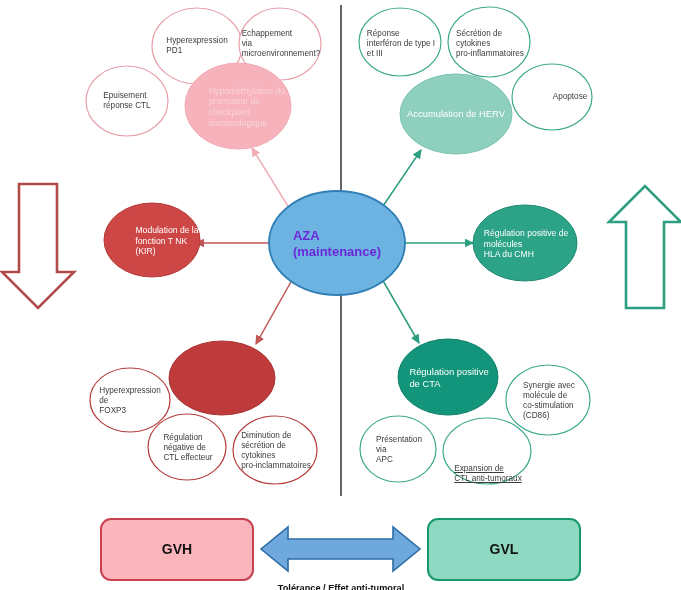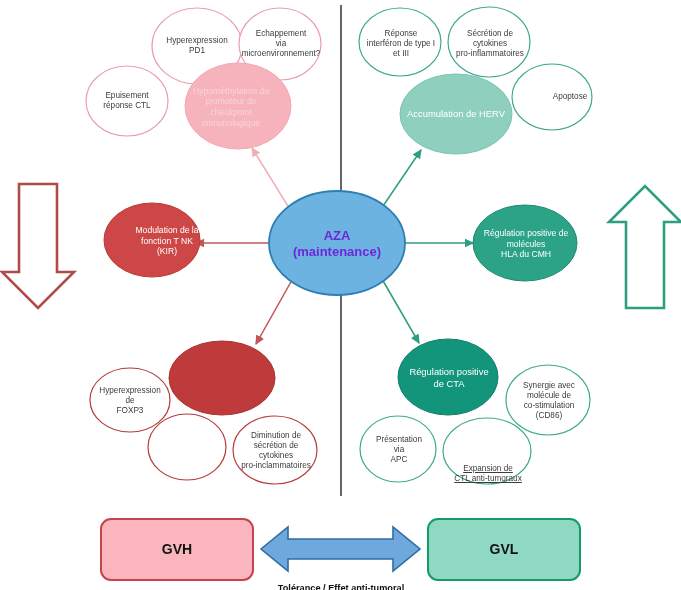--- a/index.html
+++ b/index.html
@@ -6,21 +6,20 @@
   body{
     font-family:"Liberation Sans", sans-serif;
     width:681px;height:590px;position:relative;overflow:hidden;
   }
   #stage{position:absolute;left:0;top:0;width:681px;height:590px;}
   svg#canvas{position:absolute;left:0;top:0;width:681px;height:590px;}
 
   .node-label{
     position:absolute;
     display:flex;align-items:center;justify-content:center;
-    text-align:center;
     line-height:1.25;
     pointer-events:none;
     white-space:pre-line;
   }
   .lbl-small-dark{color:#3b3b3b;font-size:8.2px;}
   .lbl-white{color:#ffffff;font-size:8.6px;}
   .lbl-white-lg{color:#ffffff;font-size:9.4px;}
   .lbl-pinkfaint{color:#f8d3d6;font-size:8.6px;}
   .lbl-center{color:#6d28d9;font-size:13px;font-weight:bold;}
   .lbl-box{color:#111111;font-size:14px;font-weight:bold;}
@@ -95,26 +94,29 @@
   <div class="node-label lbl-small-dark" style="left:152px;top:26px;width:90px;height:40px;">Hyperexpression
 PD1</div>
   <div class="node-label lbl-small-dark" style="left:236px;top:20px;width:90px;height:48px;">Echappement
 via
 microenvironnement?</div>
   <div class="node-label lbl-small-dark" style="left:85px;top:83px;width:84px;height:36px;">Epuisement
 réponse CTL</div>
   <div class="node-label lbl-small-dark" style="left:90px;top:378px;width:80px;height:46px;">Hyperexpression
 de
 FOXP3</div>
+  <div class="node-label lbl-small-dark" style="left:150px;top:425px;width:76px;height:46px;">Régulation
+négative de
+CTL effecteur</div>
   <div class="node-label lbl-small-dark" style="left:234px;top:424px;width:84px;height:54px;">Diminution de
 sécrétion de
 cytokines
 pro-inclammatoires</div>
 
-  <div class="node-label lbl-pinkfaint" style="left:180px;top:80px;width:102px;height:54px;">Hypométhylation du
+  <div class="node-label lbl-pinkfaint" style="left:196px;top:80px;width:102px;height:54px;">Hypométhylation du
 promoteur de
 checkpoint
 immunologique</div>
   <div class="node-label lbl-white" style="left:105px;top:221px;width:96px;height:40px;margin-left:14px;">Modulation de la
 fonction T NK
 (KIR)</div>
 
   <div class="node-label lbl-small-dark" style="left:355px;top:22px;width:92px;height:44px;">Réponse
 interféron de type I
 et III</div>

